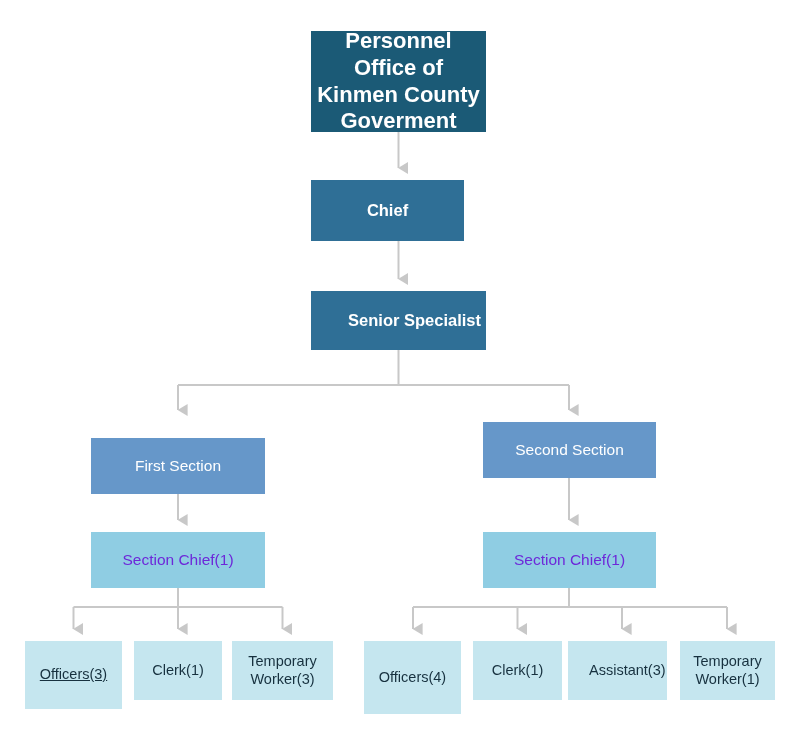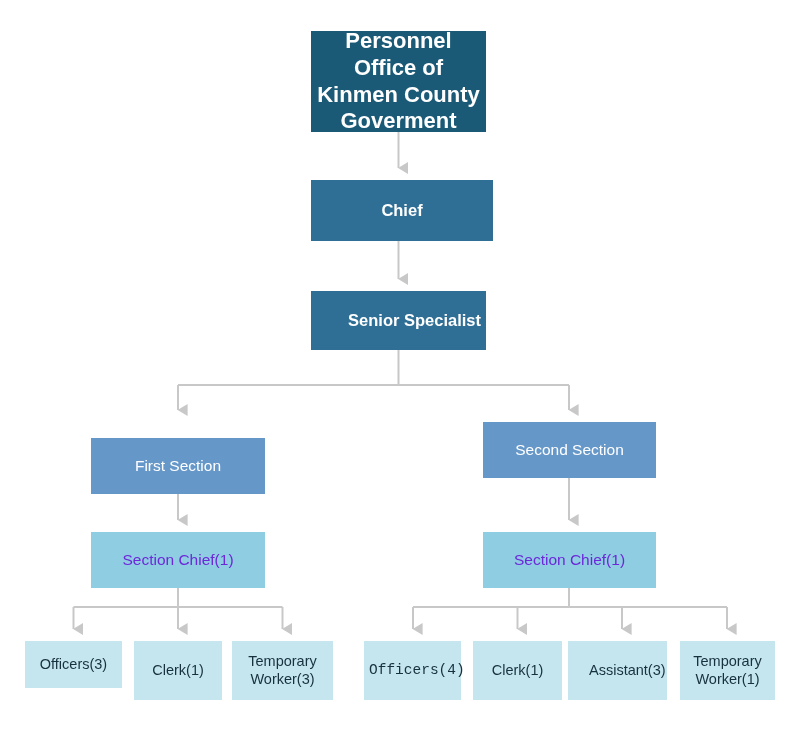--- a/index.html
+++ b/index.html
@@ -115,21 +115,21 @@
       <line x1="727" y1="607" x2="727" y2="629" marker-end="url(#arrow-down)"></line>
     </g>
   </svg>
 
   <div class="node lvl-root" style="left:311px; top:31px; width:175px; height:101px;">
     <span class="node-label">Personnel Office of
 Kinmen County
 Goverment</span>
   </div>
 
-  <div class="node lvl-exec" style="left:311px; top:180px; width:182px; height:61px;">
+  <div class="node lvl-exec" style="left:311px; top:180px; width:153px; height:61px;">
     <span class="node-label">Chief</span>
   </div>
 
   <div class="node lvl-exec" style="left:311px; top:291px; width:175px; height:59px;text-align:right;">
     <span class="node-label">Senior Specialist</span>
   </div>
 
   <div class="node lvl-section" style="left:91px; top:422px; width:174px; height:56px;margin-top:16px;">
     <span class="node-label">First Section</span>
   </div>
@@ -137,32 +137,32 @@
     <span class="node-label">Second Section</span>
   </div>
 
   <div class="node lvl-chief" style="left:91px; top:532px; width:174px; height:56px;">
     <span class="node-label">Section Chief(1)</span>
   </div>
   <div class="node lvl-chief" style="left:483px; top:532px; width:173px; height:56px;">
     <span class="node-label">Section Chief(1)</span>
   </div>
 
-  <div class="node lvl-staff" style="left:25px; top:641px; width:97px; height:47px;">
+  <div class="node lvl-staff" style="left:25px; top:641px; width:97px; height:68px;text-decoration:underline;">
     <span class="node-label">Officers(3)</span>
   </div>
   <div class="node lvl-staff" style="left:134px; top:641px; width:88px; height:59px;">
     <span class="node-label">Clerk(1)</span>
   </div>
   <div class="node lvl-staff" style="left:232px; top:641px; width:101px; height:59px;">
     <span class="node-label">Temporary
 Worker(3)</span>
   </div>
 
-  <div class="node lvl-staff" style="left:364px; top:641px; width:97px; height:59px;font-family:Liberation Mono, monospace;">
+  <div class="node lvl-staff" style="left:364px; top:641px; width:97px; height:73px;">
     <span class="node-label">Officers(4)</span>
   </div>
   <div class="node lvl-staff" style="left:473px; top:641px; width:89px; height:59px;">
     <span class="node-label">Clerk(1)</span>
   </div>
   <div class="node lvl-staff" style="left:568px; top:641px; width:99px; height:59px;padding-left:16px;">
     <span class="node-label">Assistant(3)</span>
   </div>
   <div class="node lvl-staff" style="left:680px; top:641px; width:95px; height:59px;">
     <span class="node-label">Temporary

